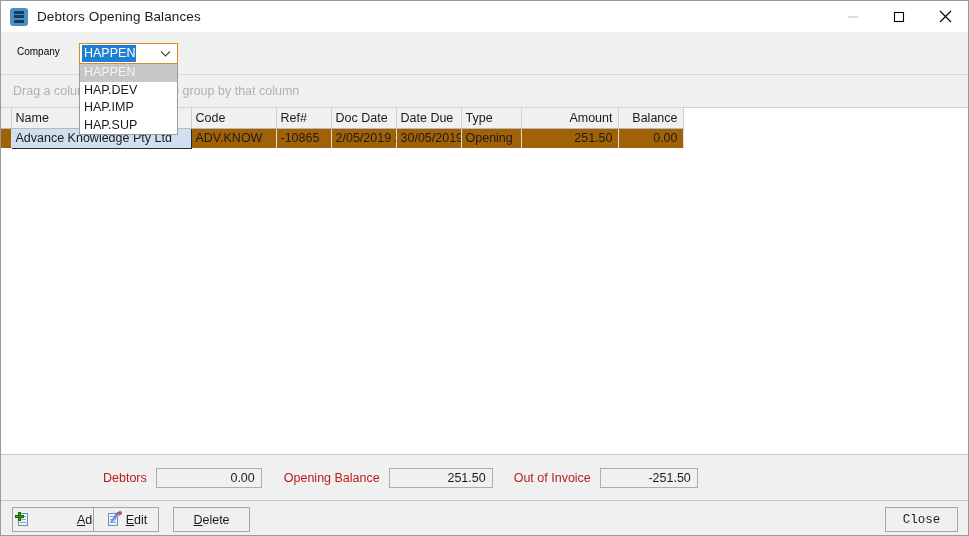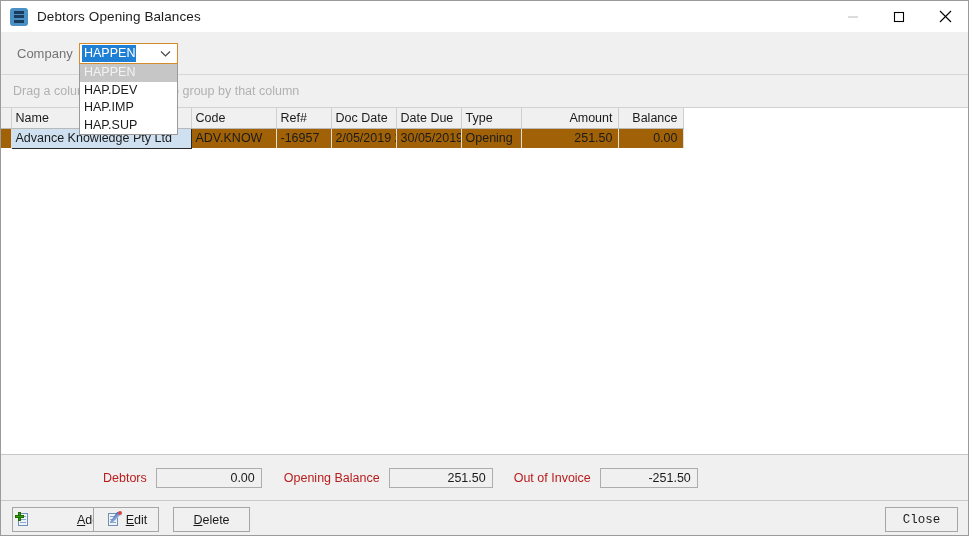--- a/index.html
+++ b/index.html
@@ -79,22 +79,22 @@
     left: 0; top: 31px;
     width: 100%;
     height: 43px;
     background: #f0f0f0;
     border-bottom: 1px solid #d8d8d8;
     box-sizing: border-box;
   }
   .company-label {
     position: absolute;
     left: 16px; top: 14px;
-    font-size: 13px;
-    color: #737373;
+    font-size: 10px;
+    color: #000000;
   }
   .combo {
     position: absolute;
     left: 78px; top: 42px;
     width: 99px; height: 21px;
     background: #ffffff;
     border: 1px solid #d48b2a;
     box-sizing: border-box;
     display: flex;
     align-items: center;
@@ -393,21 +393,21 @@
           <th>Type</th>
           <th class="num">Amount</th>
           <th class="num">Balance</th>
         </tr>
       </thead>
       <tbody>
         <tr class="selected">
           <td class="row-indicator"></td>
           <td class="name-cell">Advance Knowledge Pty Ltd</td>
           <td>ADV.KNOW</td>
-          <td>-16957</td>
+          <td>-10865</td>
           <td>2/05/2019 2</td>
           <td>30/05/2019</td>
           <td>Opening</td>
           <td class="num">251.50</td>
           <td class="num">0.00</td>
         </tr>
       </tbody>
     </table>
   </div>
 

